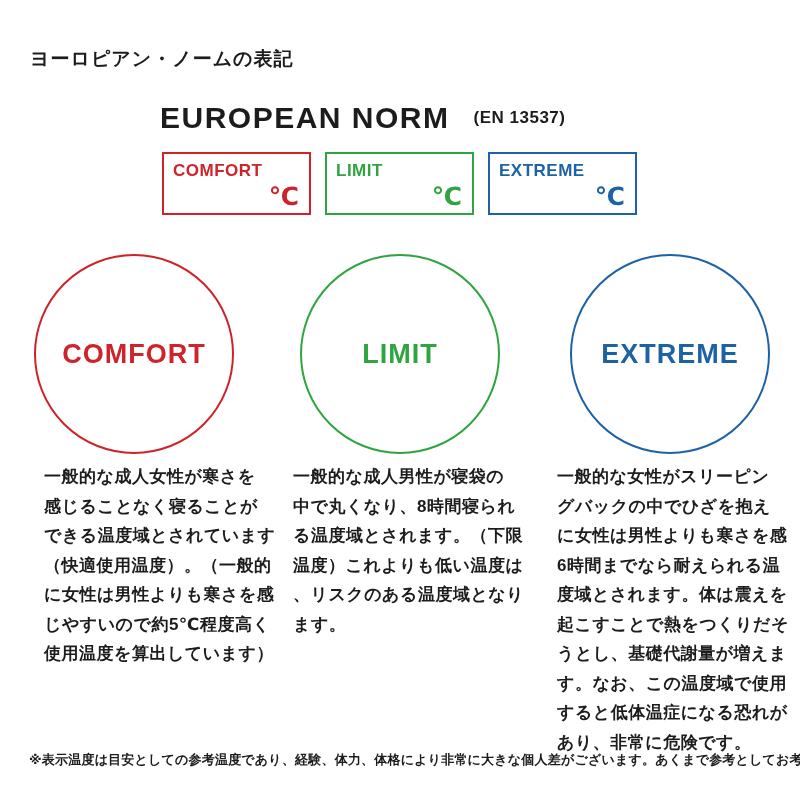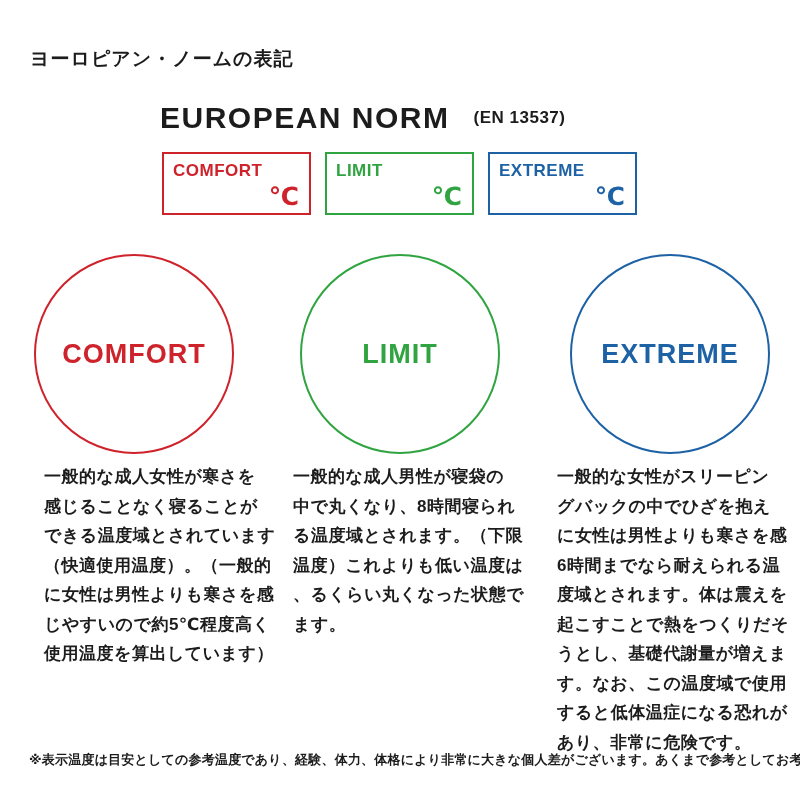--- a/index.html
+++ b/index.html
@@ -159,21 +159,21 @@
 感じることなく寝ることが
 できる温度域とされています
 （快適使用温度）。（一般的
 に女性は男性よりも寒さを感
 じやすいので約5℃程度高く
 使用温度を算出しています）</div>
   <div class="desc desc-limit">一般的な成人男性が寝袋の
 中で丸くなり、8時間寝られ
 る温度域とされます。（下限
 温度）これよりも低い温度は
-、るくらい丸くなった状態で
+、リスクのある温度域となり
 ます。</div>
   <div class="desc desc-extreme">一般的な女性がスリーピン
 グバックの中でひざを抱え
 に女性は男性よりも寒さを感
 6時間までなら耐えられる温
 度域とされます。体は震えを
 起こすことで熱をつくりだそ
 うとし、基礎代謝量が増えま
 す。なお、この温度域で使用
 すると低体温症になる恐れが

